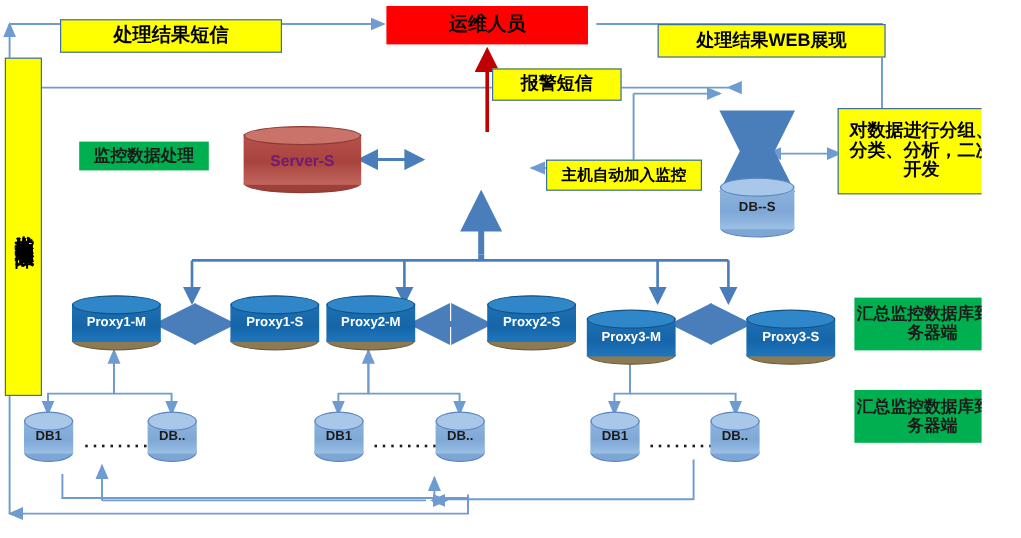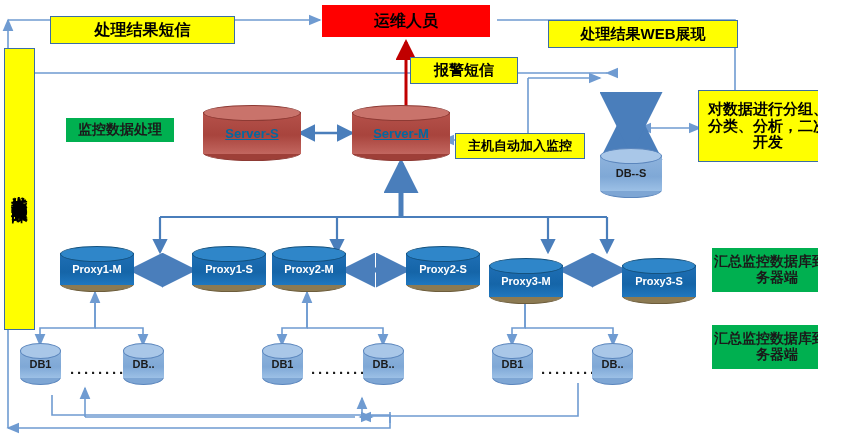--- a/index.html
+++ b/index.html
@@ -26,21 +26,21 @@
   .cyl .top{position:absolute;left:0;right:0;top:0;height:14px;border-radius:50%;}
   .cyl .bot{position:absolute;left:0;right:0;bottom:0;height:14px;border-radius:50%;}
   .cyl .txt{position:absolute;left:0;right:0;top:0;bottom:0;
     display:flex;align-items:center;justify-content:center;
     font-weight:bold;z-index:5;white-space:nowrap;}
 
   
   .cyl-red .body{background:linear-gradient(to bottom,#b5524b,#a8443d 55%,#c2665f);}
   .cyl-red .top{background:#c9736b;border:1px solid #8d3a34;}
   .cyl-red .bot{background:#9e3f38;border:1px solid #8d3a34;}
-  .cyl-red .txt{color:#0369a1;font-size:13px;text-decoration:underline;}
+  .cyl-red .txt{color:#701a75;font-size:13px;}
 
   
   .cyl-blue .body{background:linear-gradient(to bottom,#1f6fb5,#1565a8 60%,#1f77bf);}
   .cyl-blue .top{background:#2f86c9;border:1px solid #14527f;}
   .cyl-blue .bot{background:#8c7a52;border:1px solid #6d5d3c;}
   .cyl-blue .txt{color:#ffffff;font-size:11px;}
 
   
   .cyl-lt .body{background:linear-gradient(to bottom,#8fb4dd,#7fa8d6 60%,#9cc0e6);}
   .cyl-lt .top{background:#a9c7e8;border:1px solid #5b86bd;}
@@ -164,26 +164,20 @@
 
   <div class="abs lbl lbl-green" style="left:712px;top:325px;width:130px;height:44px;font-size:14px;">汇总监控数据库到服务器端</div>
 
   <div class="cyl cyl-red" style="left:203px;top:105px;width:98px;height:56px;">
     <div class="bot"></div>
     <div class="body"></div>
     <div class="top"></div>
     <div class="txt">Server-S</div>
   </div>
 
-  <div class="cyl cyl-red" style="left:352px;top:105px;width:98px;height:56px;">
-    <div class="bot"></div>
-    <div class="body"></div>
-    <div class="top"></div>
-    <div class="txt">Server-M</div>
-  </div>
 
 
   <div class="cyl cyl-lt" style="left:600px;top:148px;width:62px;height:50px;text-align:right;">
     <div class="bot"></div>
     <div class="body"></div>
     <div class="top"></div>
     <div class="txt">DB--S</div>
   </div>
 
   <div class="cyl cyl-blue" style="left:60px;top:246px;width:74px;height:46px;text-align:center;">

